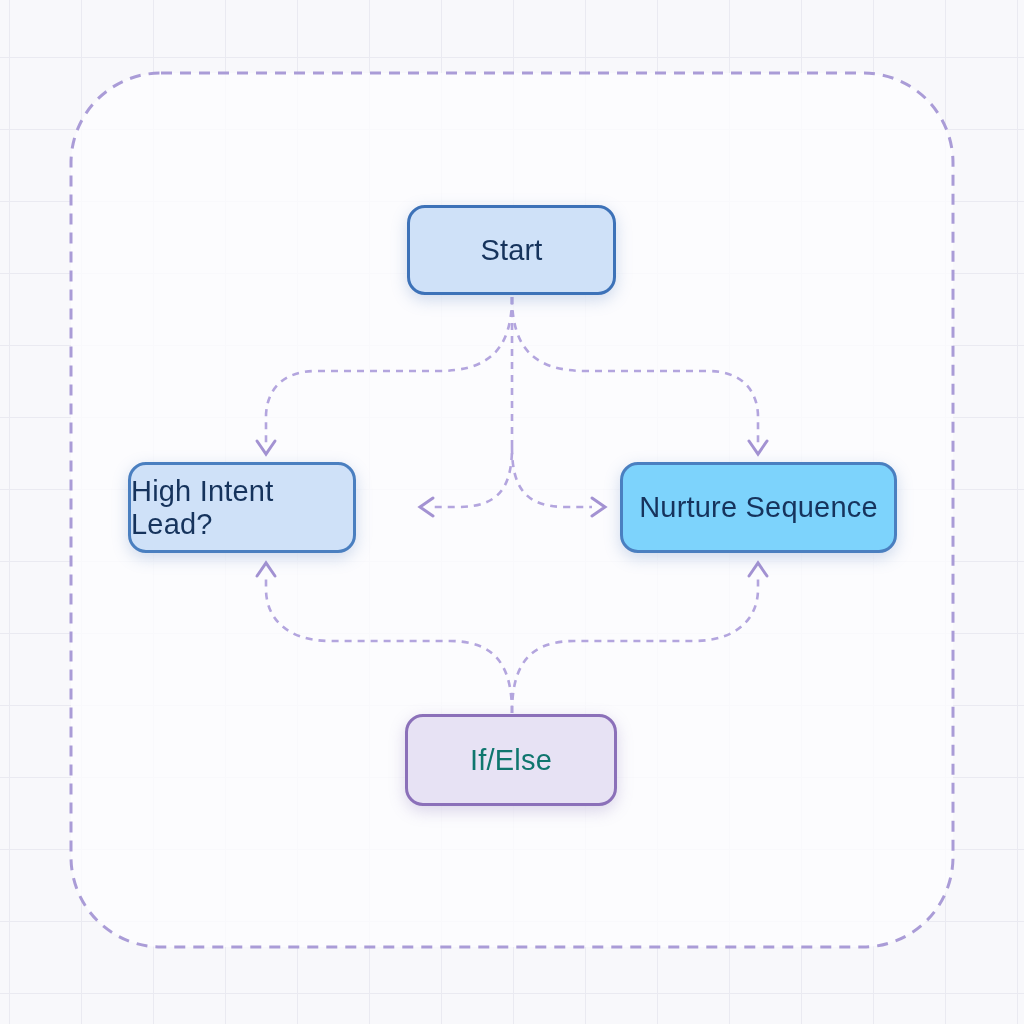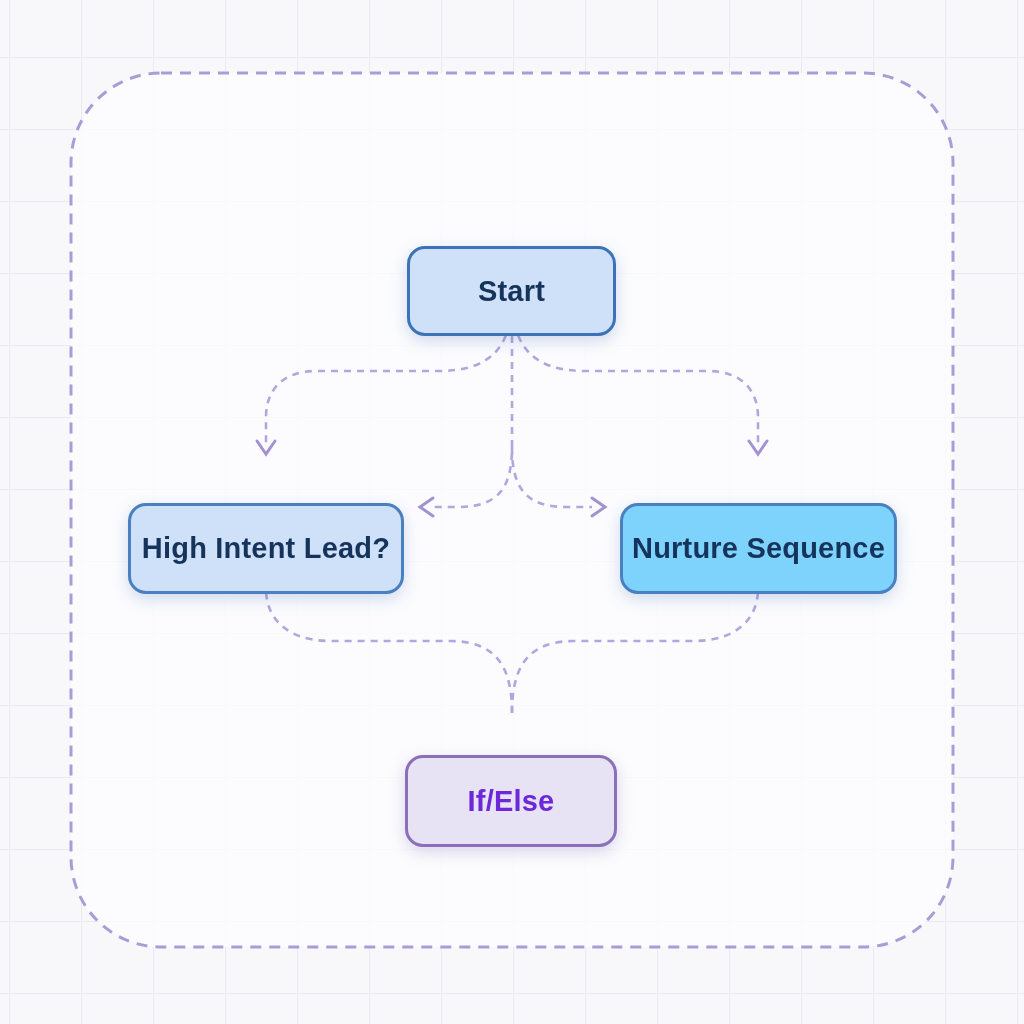--- a/index.html
+++ b/index.html
@@ -48,25 +48,24 @@
   }
   .node {
     position: absolute;
     display: flex;
     align-items: center;
     justify-content: center;
     box-sizing: border-box;
     border-style: solid;
     border-width: 3.5px;
     border-radius: 18px;
-    font-weight: bold;
+    font-weight: normal;
     font-size: 29px;
     letter-spacing: 0.2px;
     cursor: pointer;
-    margin-top: 41px;
   }
   .node.kind-trigger, .node.kind-step {
     box-shadow: 0 5px 16px rgba(90, 130, 190, 0.28);
   }
   .node.kind-condition {
     box-shadow: 0 5px 16px rgba(130, 110, 180, 0.28);
   }
   .node-label {
     pointer-events: none;
   }
@@ -90,22 +89,22 @@
       <path d="M 512 713 C 512 669 526 641 574 641 L 694 641 C 736 641 758 619 758 589 L 758 577" class="edge-path" stroke="#b3a5de"></path>
       <path d="M 749 576 L 758 563 L 767 576" class="arrowhead-path" stroke="#a392d2"></path>
     </g>
   <rect id="container-border-rect" x="71" y="73" width="882" height="874" rx="90" stroke="#aa9cd7"></rect>
 </svg>
 
 <div id="nodes-layer">
     <div class="node kind-trigger" style="left: 407px; top: 205px; width: 209px; height: 90px; background: rgb(207, 225, 248); border-color: rgb(61, 114, 184); color: rgb(22, 51, 92);">
       <span class="node-label">Start</span>
     </div>
-    <div class="node kind-step" style="left: 128px; top: 462px; width: 276px; height: 91px; background: rgb(207, 225, 248); border-color: rgb(74, 127, 192); color: rgb(22, 51, 92);">
+    <div class="node kind-step" style="left: 128px; top: 462px; width: 228px; height: 91px; background: rgb(207, 225, 248); border-color: rgb(74, 127, 192); color: rgb(22, 51, 92);">
       <span class="node-label">High Intent Lead?</span>
     </div>
     <div class="node kind-step" style="left: 620px; top: 462px; width: 277px; height: 91px; background: #7dd3fc; border-color: rgb(74, 127, 192); color: rgb(22, 51, 92);">
       <span class="node-label">Nurture Sequence</span>
     </div>
-    <div class="node kind-condition" style="left: 405px; top: 714px; width: 212px; height: 92px; background: rgb(231, 226, 244); border-color: rgb(139, 112, 185); color: #6d28d9;">
+    <div class="node kind-condition" style="left: 405px; top: 714px; width: 212px; height: 92px; background: rgb(231, 226, 244); border-color: rgb(139, 112, 185); color: #0f766e;">
       <span class="node-label">If/Else</span>
     </div>
   </div>
 
 </body></html>

